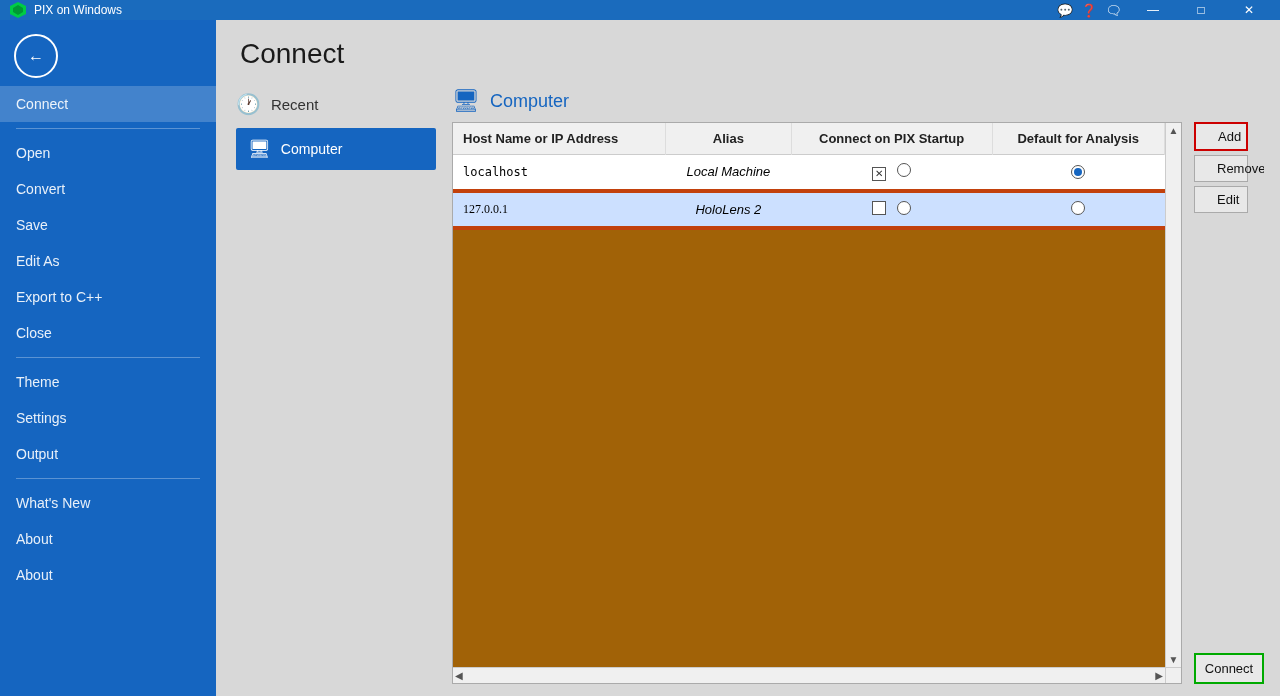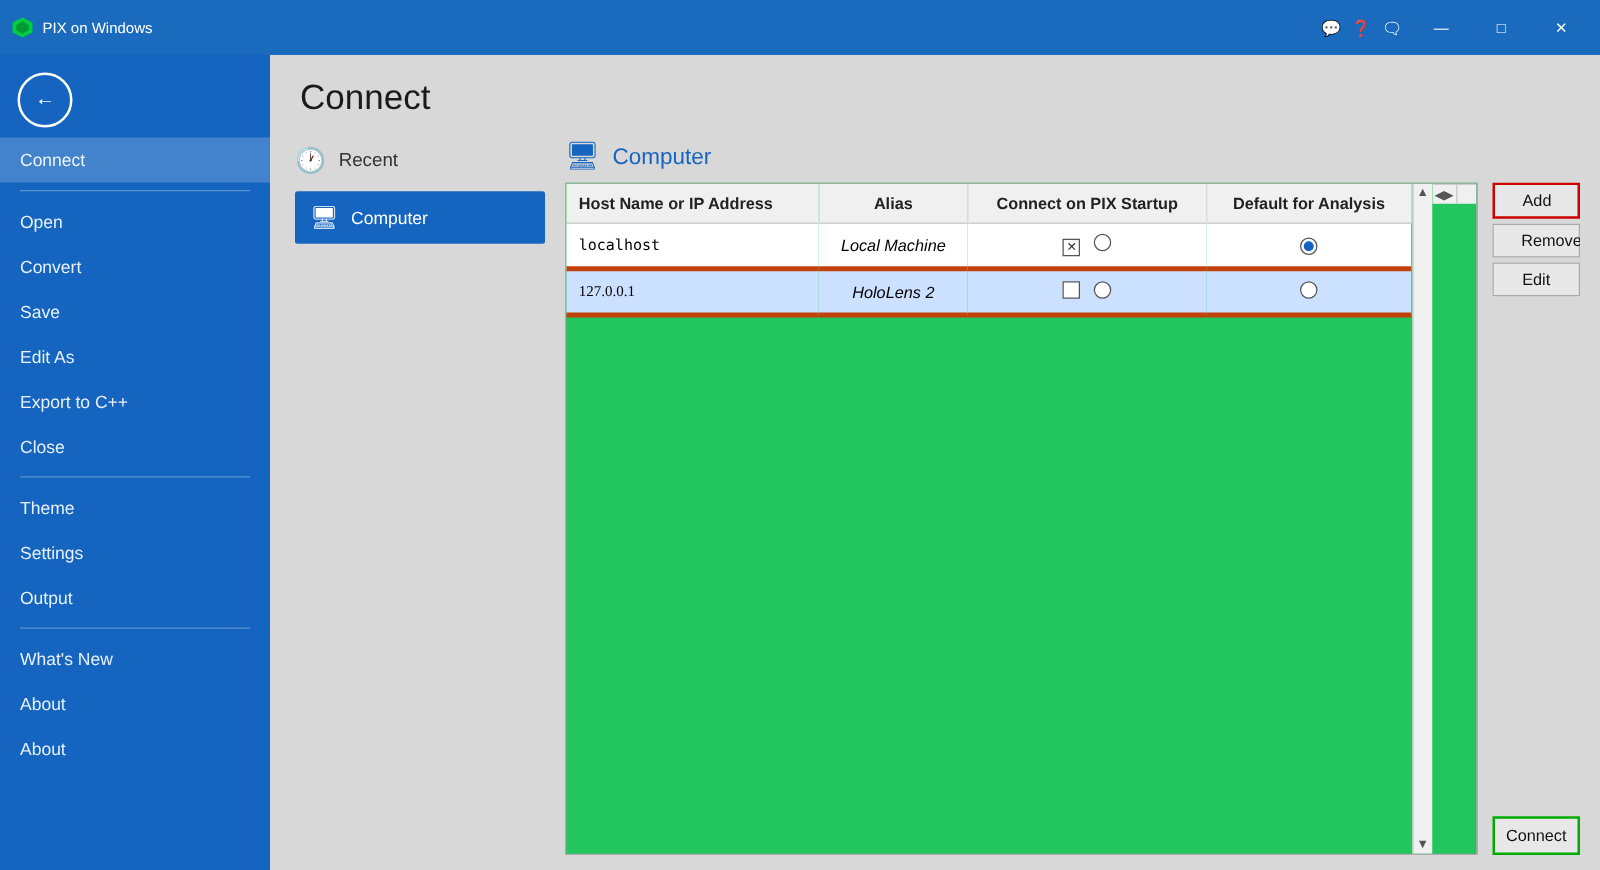--- a/index.html
+++ b/index.html
@@ -1,20 +1,20 @@
 <!DOCTYPE html>
 <html><head>
   <meta charset="utf-8">
   <style>
     * { margin: 0; padding: 0; box-sizing: border-box; }
     body { font-family: 'Segoe UI', Arial, sans-serif; font-size: 13px; background: #e8e8e8; width: 1280px; height: 696px; overflow: hidden; display: flex; flex-direction: column; }
 
     
     .titlebar {
-      height: 44px;
+      height: 20px;
       background: #1a6bbd;
       display: flex;
       align-items: center;
       padding: 0 8px;
       color: white;
       flex-shrink: 0;
     }
     .titlebar-icon {
       width: 20px; height: 20px;
       margin-right: 6px;
@@ -155,23 +155,23 @@
     .table-container {
       display: flex;
       flex: 1;
       overflow: hidden;
       gap: 8px;
     }
 
     .table-wrapper {
       flex: 1;
       border: 1px solid #aaa;
-      background: #22c55e;
-      display: flex;
-      flex-direction: row;
+      background: #a16207;
+      display: flex;
+      flex-direction: column;
       overflow: hidden;
       position: relative;
     }
 
     .data-table {
       width: 100%;
       border-collapse: collapse;
       font-size: 13px;
     }
     .data-table thead tr {
@@ -268,21 +268,21 @@
     }
 
     
     .action-buttons {
       display: flex;
       flex-direction: column;
       gap: 4px;
       margin-left: 4px;
     }
     .action-btn {
-      width: 70px;
+      width: 54px;
       padding: 5px 22px;
       background: #e8e8e8;
       border: 1px solid #aaa;
       cursor: pointer;
       font-size: 13px;
       text-align: center;
       color: #111;
     }
     .action-btn.highlighted {
       border: 2px solid #cc0000;

